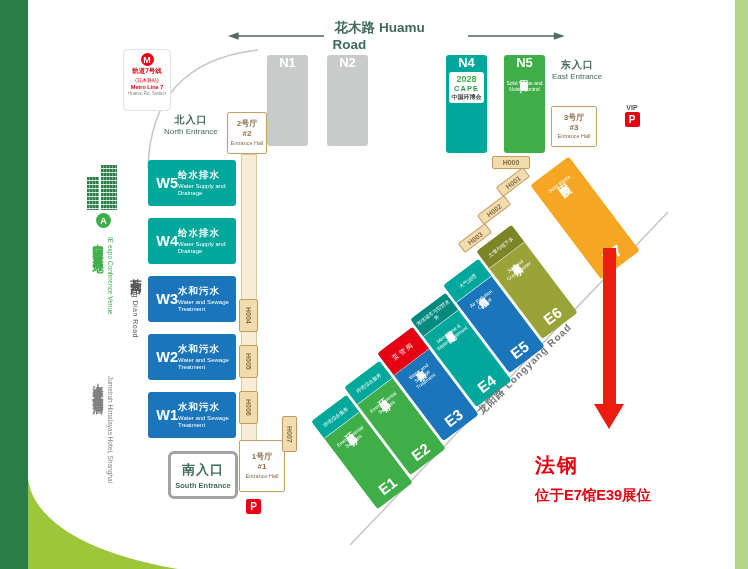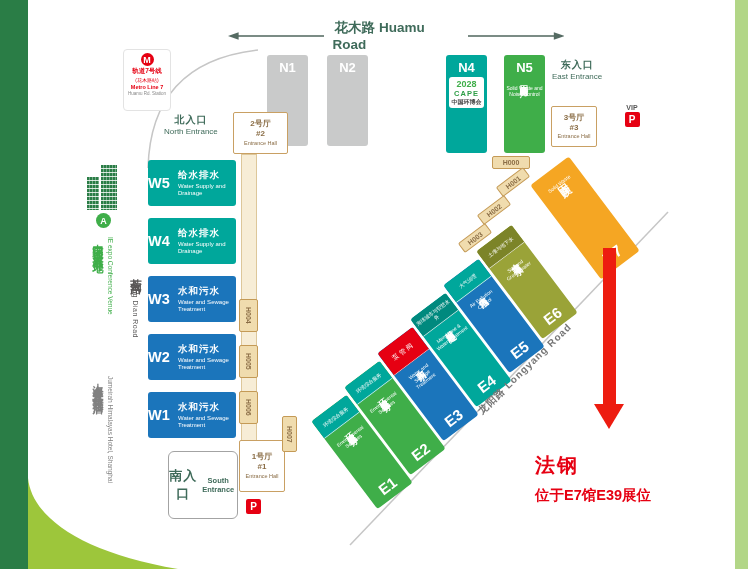--- a/index.html
+++ b/index.html
@@ -22,41 +22,41 @@
   .metro .l2{font-size:5px;color:#e60012;}
   .metro .l3{font-size:5.5px;font-weight:bold;color:#e60012;}
   .metro .l4{font-size:4.5px;color:#888;}
 
   
   .entr{color:#3f6b5a;text-align:center;}
   .entr .zh{font-size:10px;font-weight:bold;letter-spacing:1px;}
   .entr .en{font-size:8px;text-align:center;}
   #north{left:164px;top:113px;}
   #east{left:552px;top:58px;}
-  .south{left:168px;top:451px;width:70px;height:68px;background:#fff;border:1px solid #a3a3a3;border-radius:6px;display:flex;flex-direction:row;align-items:center;justify-content:center;gap:2px;color:#3f6b5a;text-align:center;}
+  .south{left:168px;top:451px;width:70px;height:48px;background:#fff;border:3px solid #a3a3a3;border-radius:6px;display:flex;flex-direction:column;align-items:center;justify-content:center;gap:2px;color:#3f6b5a;text-align:center;}
 
   
   .nhall{top:55px;width:41px;height:91px;border-radius:3px;color:#fff;text-align:center;font-weight:bold;}
-  .nhall .nid{font-size:13px;padding-top:5px;}
+  .nhall .nid{font-size:13px;}
   .n-gray{background:#c9caca;}
   #n1{left:267px}#n2{left:327px}#n3{left:387px}
   #n4{left:446px;height:98px;background:#00a79b;}
   #n5{left:504px;height:98px;background:#3fae49;}
   .n4logo{background:#fff;border-radius:3px;margin:2px 3px 0;padding:3px 0 2px;display:flex;flex-direction:column;align-items:center;line-height:1.1;}
   .n4logo .y{color:#3fae49;font-size:9px;font-weight:bold;}
   .n4logo .a{color:#2e9e47;font-size:7.5px;font-weight:bold;letter-spacing:1px;}
   .n4logo .o{color:#444;font-size:6px;font-weight:bold;margin-top:1px;}
   .n5zh{writing-mode:vertical-rl;text-orientation:upright;font-size:8.5px;margin:3px auto 2px;letter-spacing:1px;}
   .n5en{font-size:5px;line-height:1.25;font-weight:normal;padding:0 2px;}
 
   
   .hallbox{background:#fff;border:1px solid #c9a063;border-radius:2px;color:#8a6d46;text-align:center;font-weight:bold;display:flex;flex-direction:column;align-items:center;justify-content:center;line-height:1.3;}
   .hallbox .z,.hallbox .n{font-size:8px;}
   .hallbox .e{font-size:5.5px;font-weight:normal;}
-  #eh2{left:227px;top:112px;width:55px;height:42px;margin-left:6px;}
+  #eh2{left:227px;top:112px;width:40px;height:42px;}
   #eh3{left:551px;top:106px;width:46px;height:41px;}
   #eh1{left:239px;top:440px;width:46px;height:52px;}
 
   
   .pbox{width:15px;height:15px;background:#e60012;color:#fff;font-weight:bold;font-size:10px;display:flex;align-items:center;justify-content:center;border-radius:2px;}
   #vip{left:620px;top:104px;width:24px;display:flex;flex-direction:column;align-items:center;gap:1px;}
   #vip .viplbl{font-size:7px;color:#555;font-weight:bold;}
   #p-south{left:246px;top:499px;}
 
   
@@ -68,21 +68,21 @@
   #h003{left:458px;top:232px;width:34px;height:12px;transform:rotate(-37deg);}
   .hvert{writing-mode:vertical-rl;}
   #h004{left:239px;top:299px;width:19px;height:33px;}
   #h005{left:239px;top:345px;width:19px;height:33px;}
   #h006{left:239px;top:391px;width:19px;height:33px;}
   #h007{left:282px;top:416px;width:15px;height:36px;}
 
   
   .whall{left:148px;width:88px;height:46px;border-radius:3px;color:#fff;display:flex;align-items:center;}
   .w-teal{background:#00a79b}.w-blue{background:#1b75bb}
-  .wnum{width:30px;text-align:left;font-size:14.5px;font-weight:bold;}
+  .wnum{width:30px;text-align:right;font-size:14.5px;font-weight:bold;}
   .wzh{font-size:9.5px;font-weight:bold;letter-spacing:1px;}
   .wen{font-size:6px;line-height:1.2;margin-top:1px;width:52px;}
   #w5{top:160px}#w4{top:218px}#w3{top:276px}#w2{top:334px}#w1{top:392px}
 
   
   .ehall{width:44px;height:110px;border-radius:3px;color:#fff;transform:rotate(-37deg);display:flex;flex-direction:column;align-items:center;}
   .annex{width:100%;min-height:22px;display:flex;align-items:center;justify-content:center;text-align:center;font-size:5px;line-height:1.2;border-radius:3px 3px 0 0;padding:1px 2px;border-bottom:1px solid rgba(255,255,255,.7);}
   .ezh{writing-mode:vertical-rl;text-orientation:upright;font-weight:bold;font-size:8.5px;letter-spacing:1px;margin-top:3px;}
   .een{font-size:5px;text-align:center;line-height:1.2;padding:1px 2px;}
   .enum{font-size:15px;font-weight:bold;margin-top:auto;margin-bottom:4px;}

